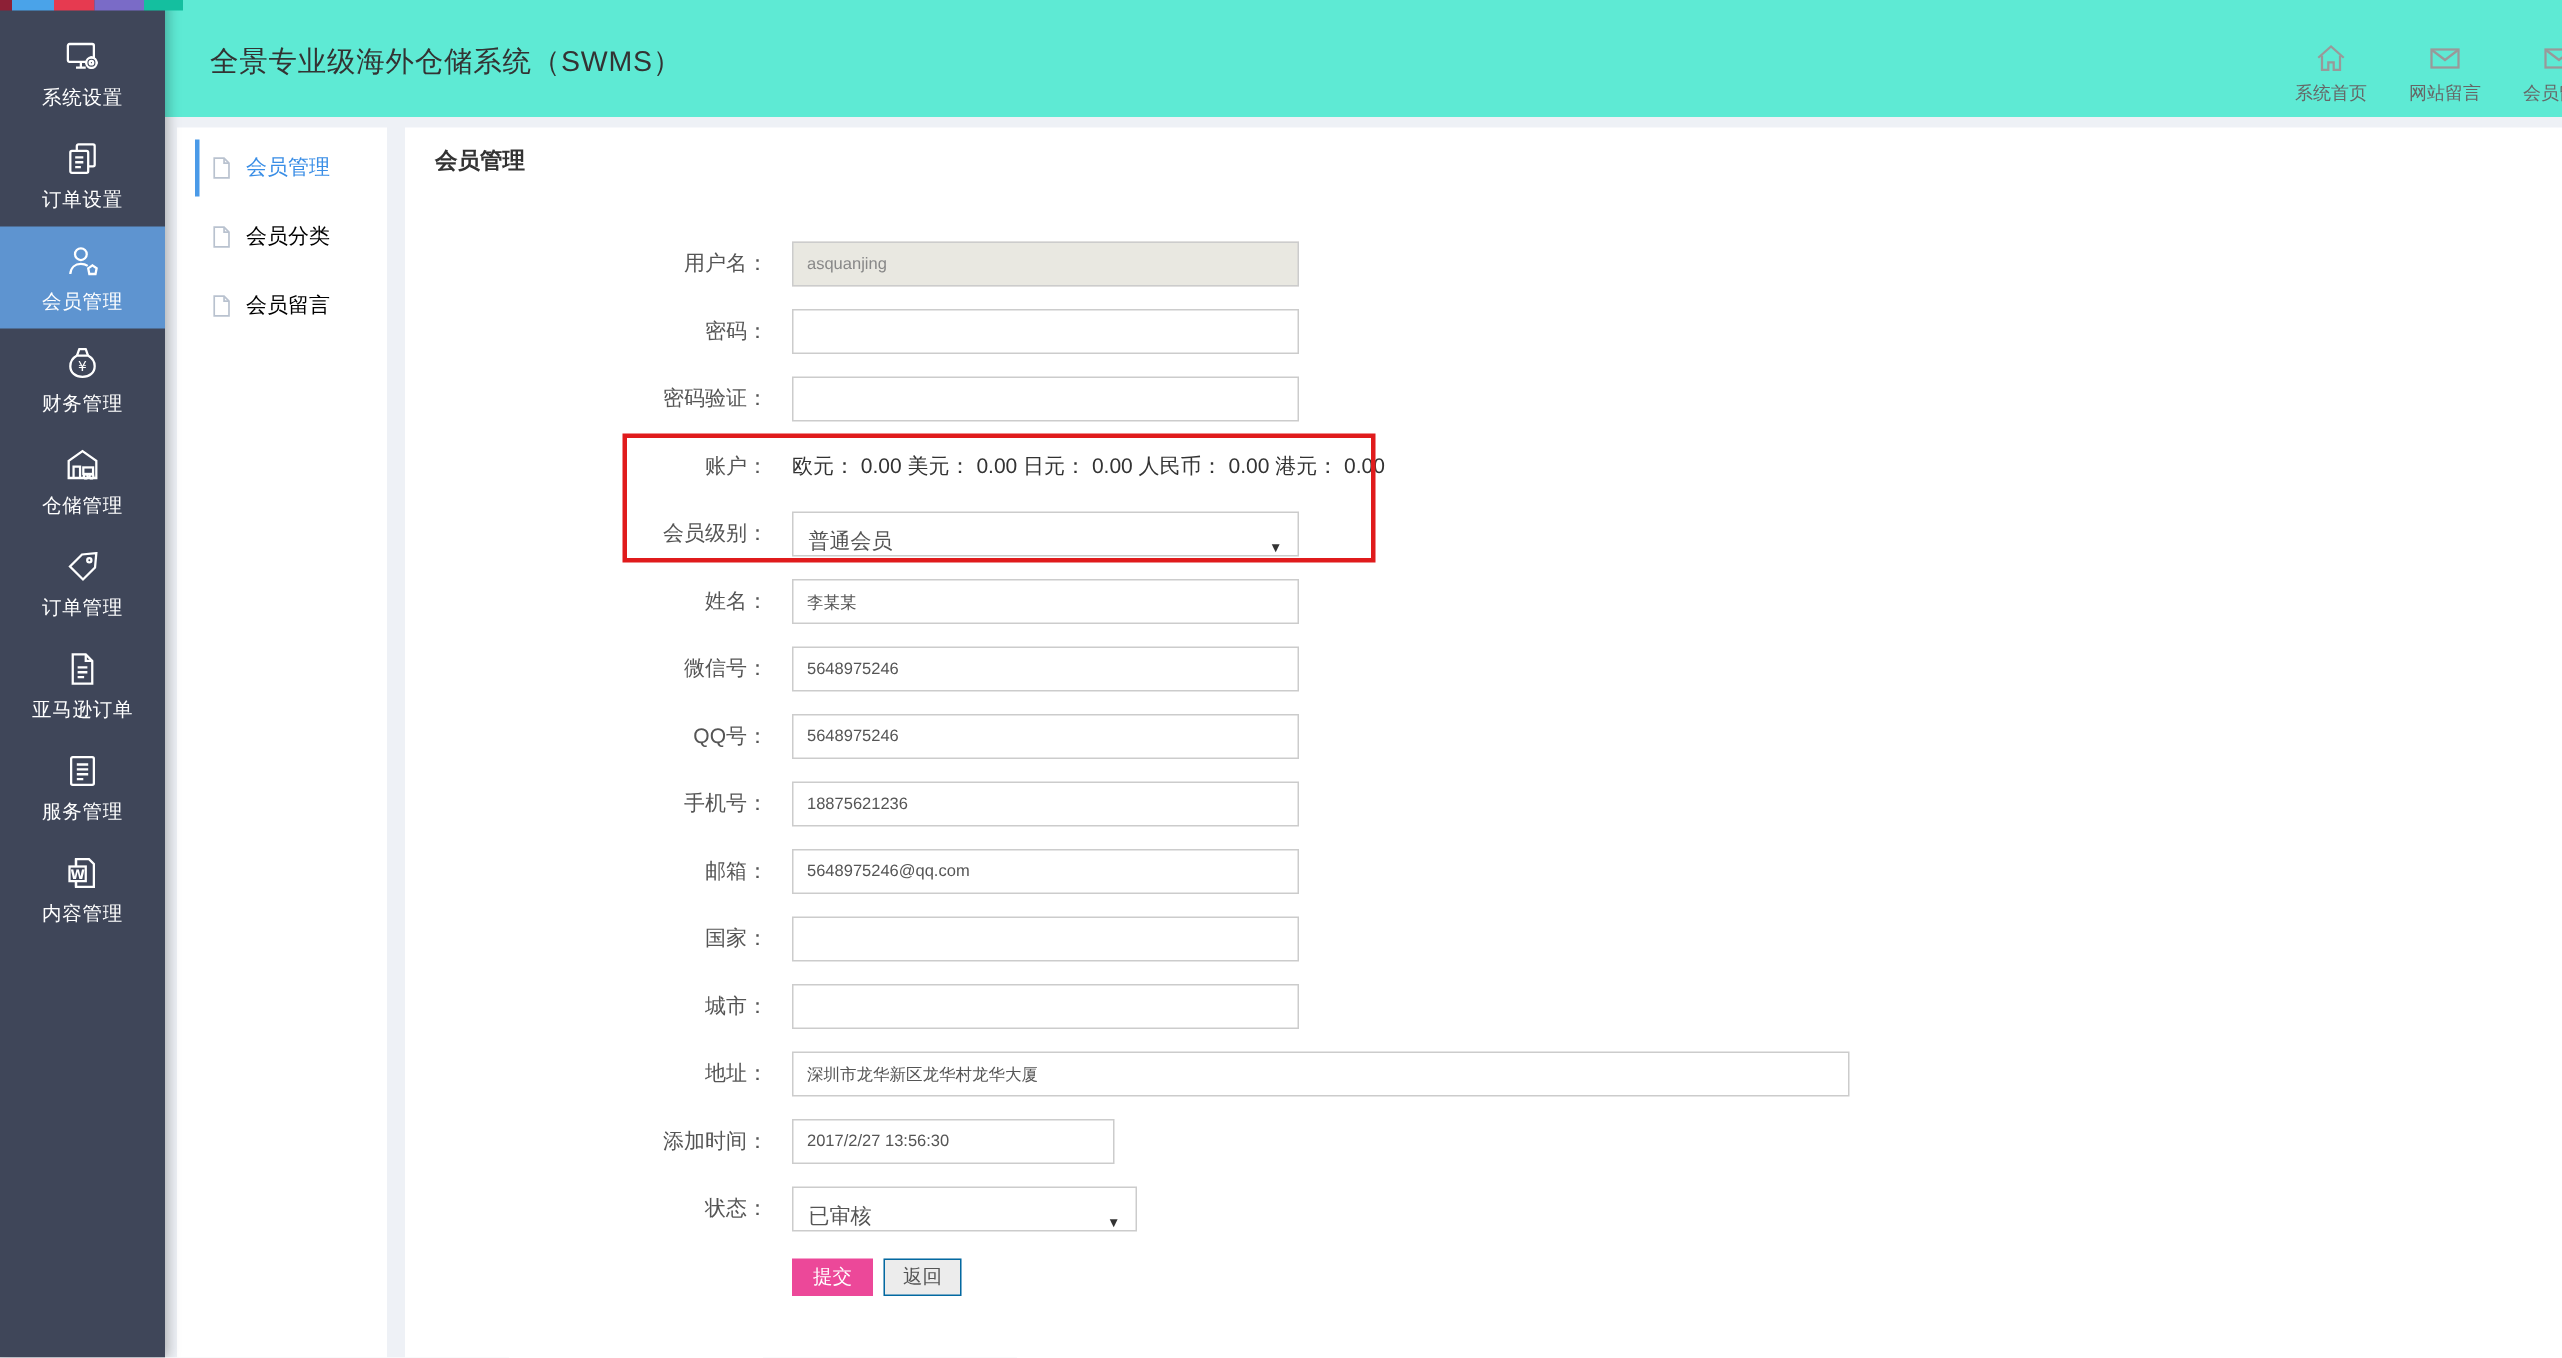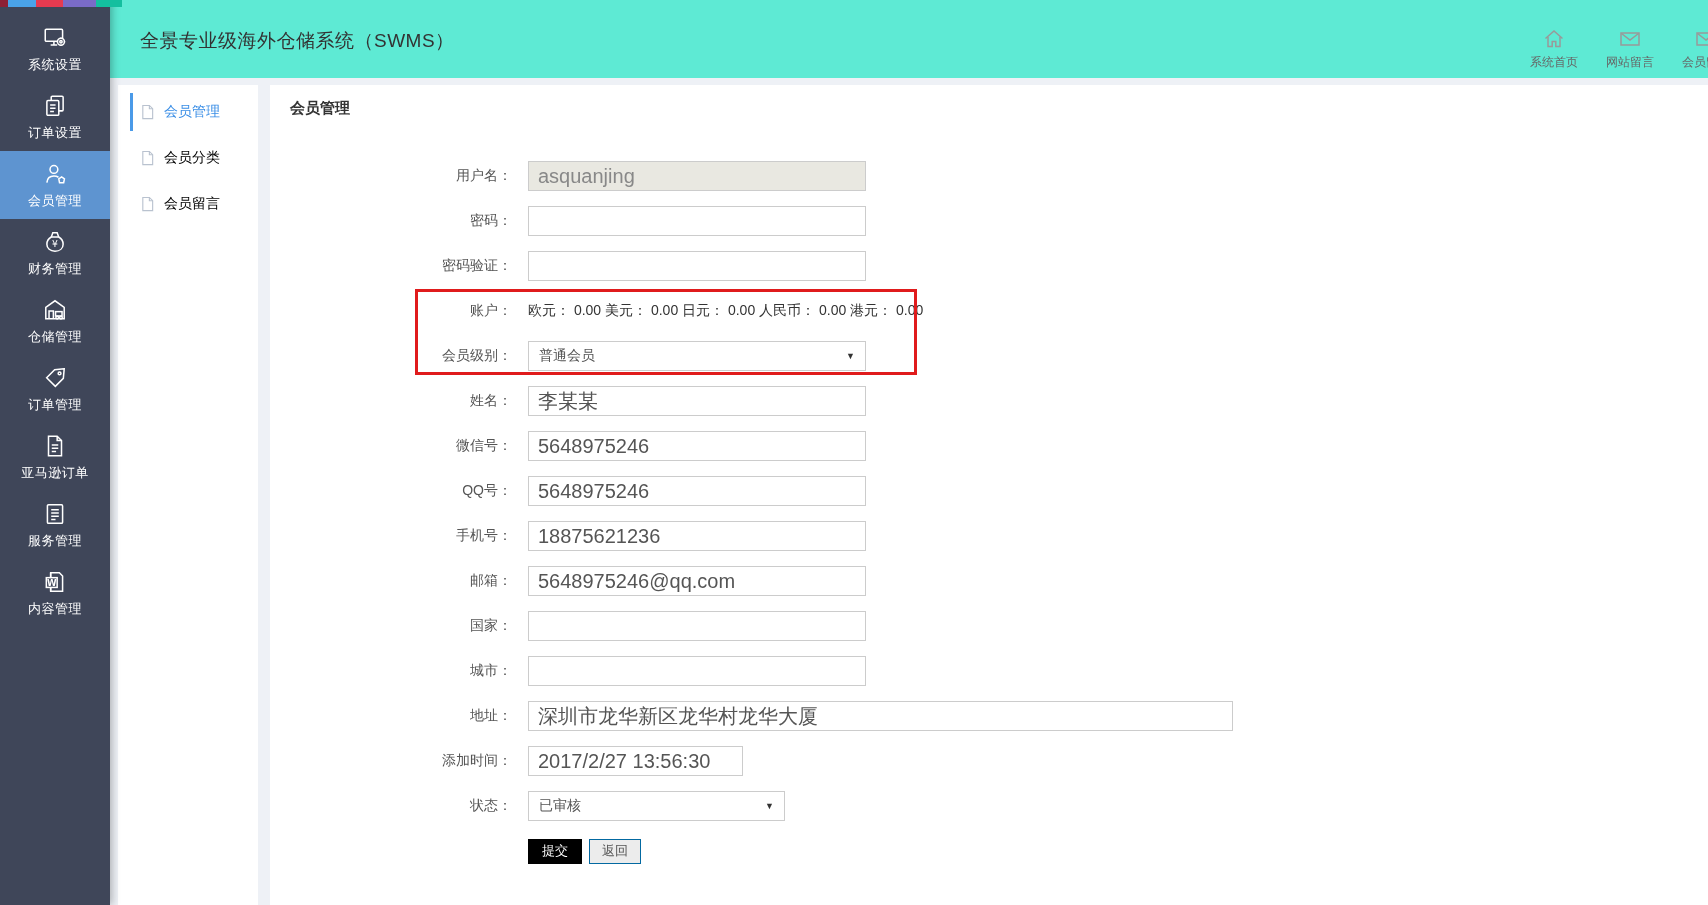--- a/index.html
+++ b/index.html
@@ -75,42 +75,42 @@
   }
   .member-form { padding-top:30px; }
   .row { display:flex; align-items:center; height:30px; margin-bottom:15px; }
   .lbl {
     width:250px; flex:none; text-align:right; padding-right:8px;
     font-size:14px; color:#555;
   }
   .gap8 { width:8px; flex:none; }
   .input {
     height:30px; width:338px; border:1px solid #ccc; background:#fff;
-    padding:12px 9px; font-size:20px; color:#555; outline:none;
+    padding:12px 9px; font-size:11px; color:#555; outline:none;
     font-family:"Liberation Sans","DejaVu Sans",sans-serif;
   }
   .input.disabled { background:#e9e8e1; color:#888; }
   .input.wide { width:705px; }
   .input.narrow { width:215px; }
   .select {
     height:30px; width:338px; border:1px solid #ccc; background:#fff;
-    display:flex; align-items:center; justify-content:space-between;
+    display:flex; align-items:flex-end; justify-content:space-between;
     padding:0 10px; font-size:14px; color:#555; cursor:pointer;gap:44px;
   }
-  .select.narrow { width:257px; }
+  .select.narrow { width:230px; }
   .select .arrow { font-size:9px; color:#333; }
   .account-text { font-size:14px; color:#333; }
 
   .annotation-box {
     position:absolute; left:145px; top:204px; width:502px; height:86px;
     border:3px solid #e01b1c; pointer-events:none; z-index:6;
   }
 
   .btn-submit {
-    height:25px; padding:0 14px; border:none; background:#000000; color:#fff;
+    height:25px; padding:0 14px; border:none; background:#ec4899; color:#fff;
     font-size:13px; cursor:pointer; font-family:Liberation Sans, sans-serif;
   }
   .btn-back {
     height:25px; padding:0 12px; margin-left:7px;
     border:1px solid #0369a1; background:#ececec; color:#555;
     font-size:13px; cursor:pointer; font-family:"Liberation Sans","DejaVu Sans",sans-serif;
   }
 </style>
 </head>
 <body>

